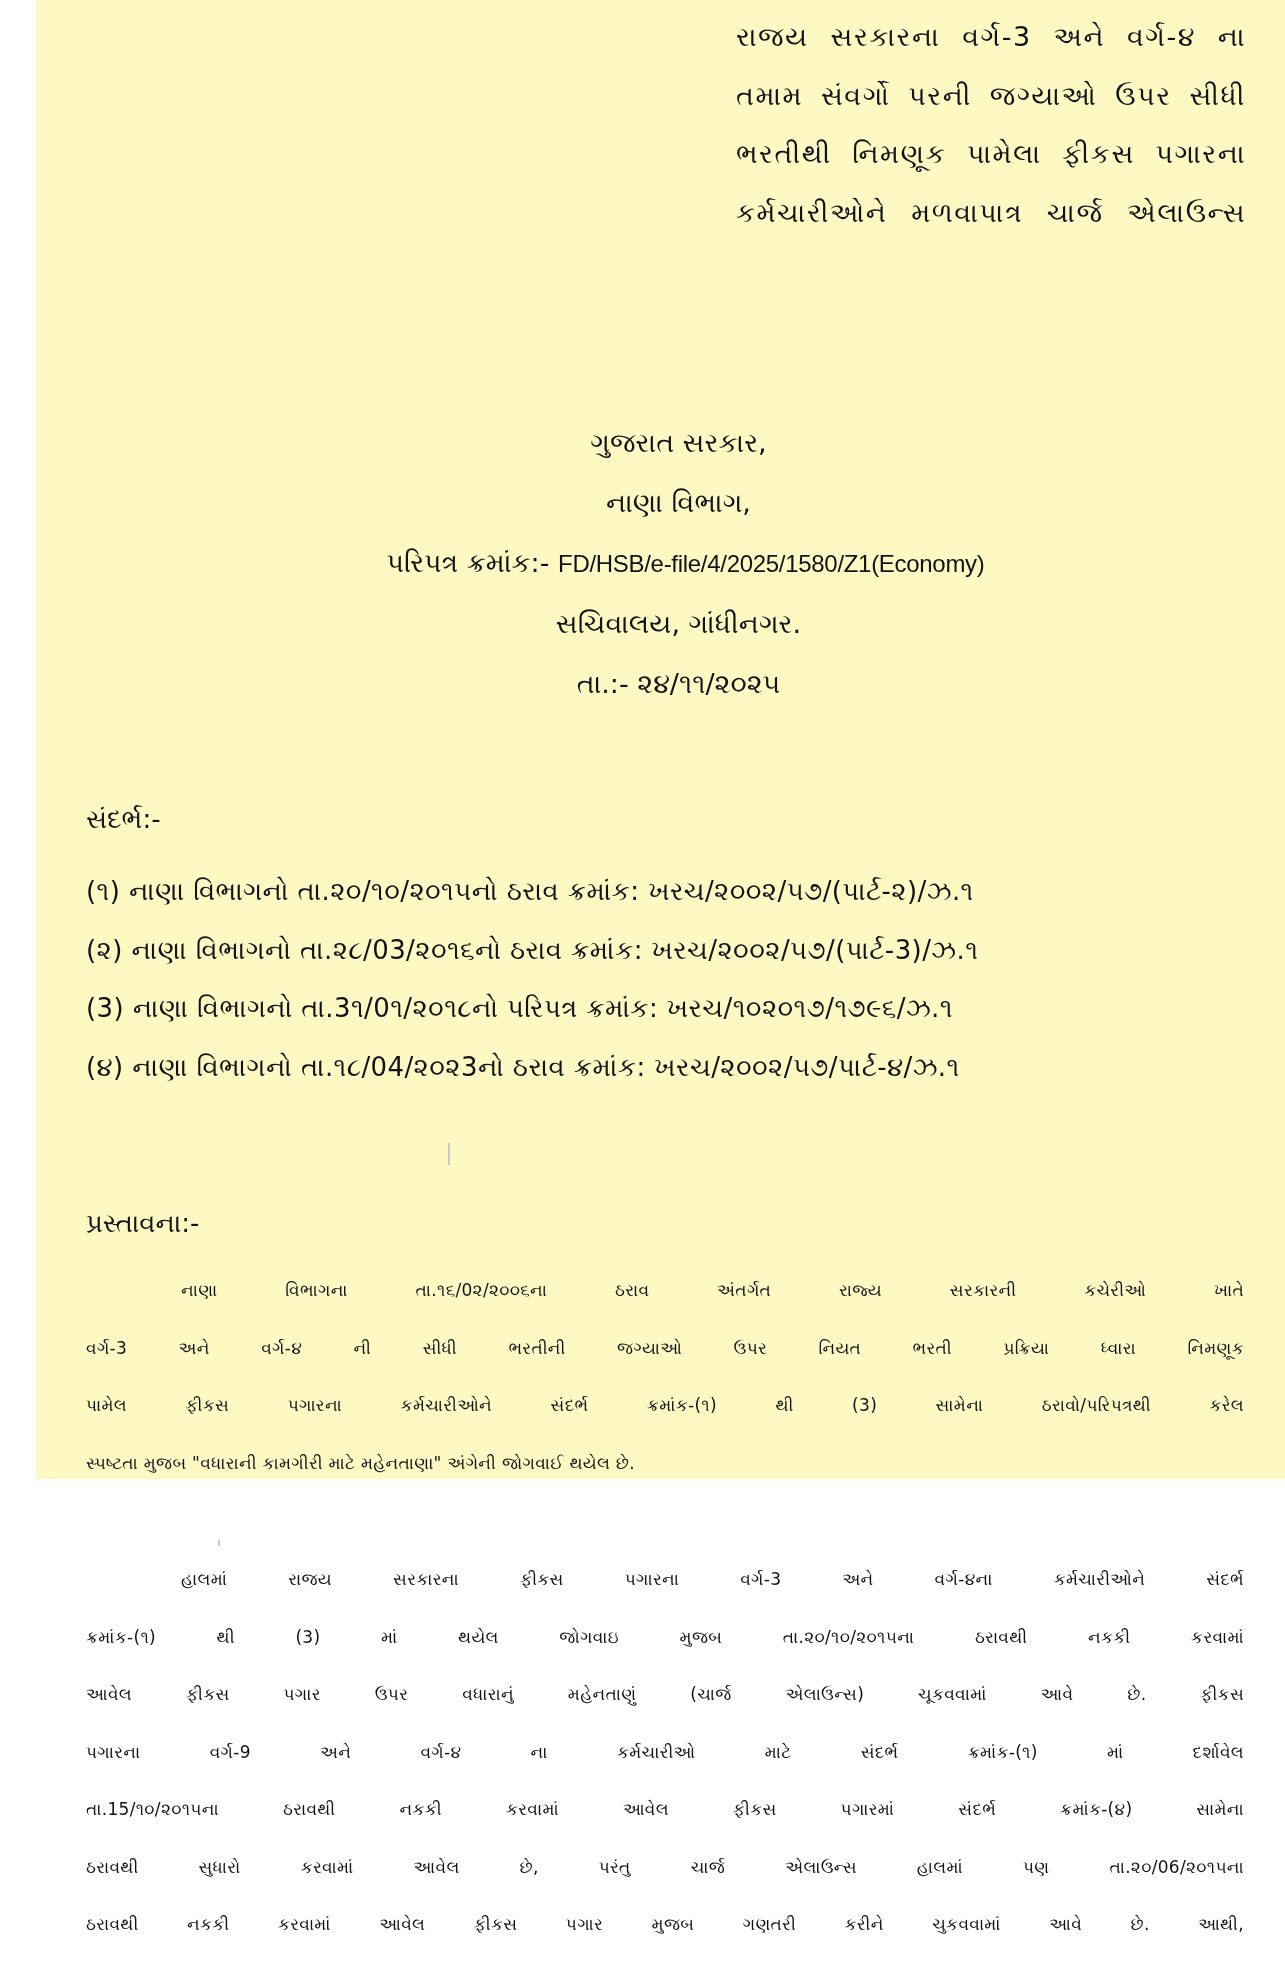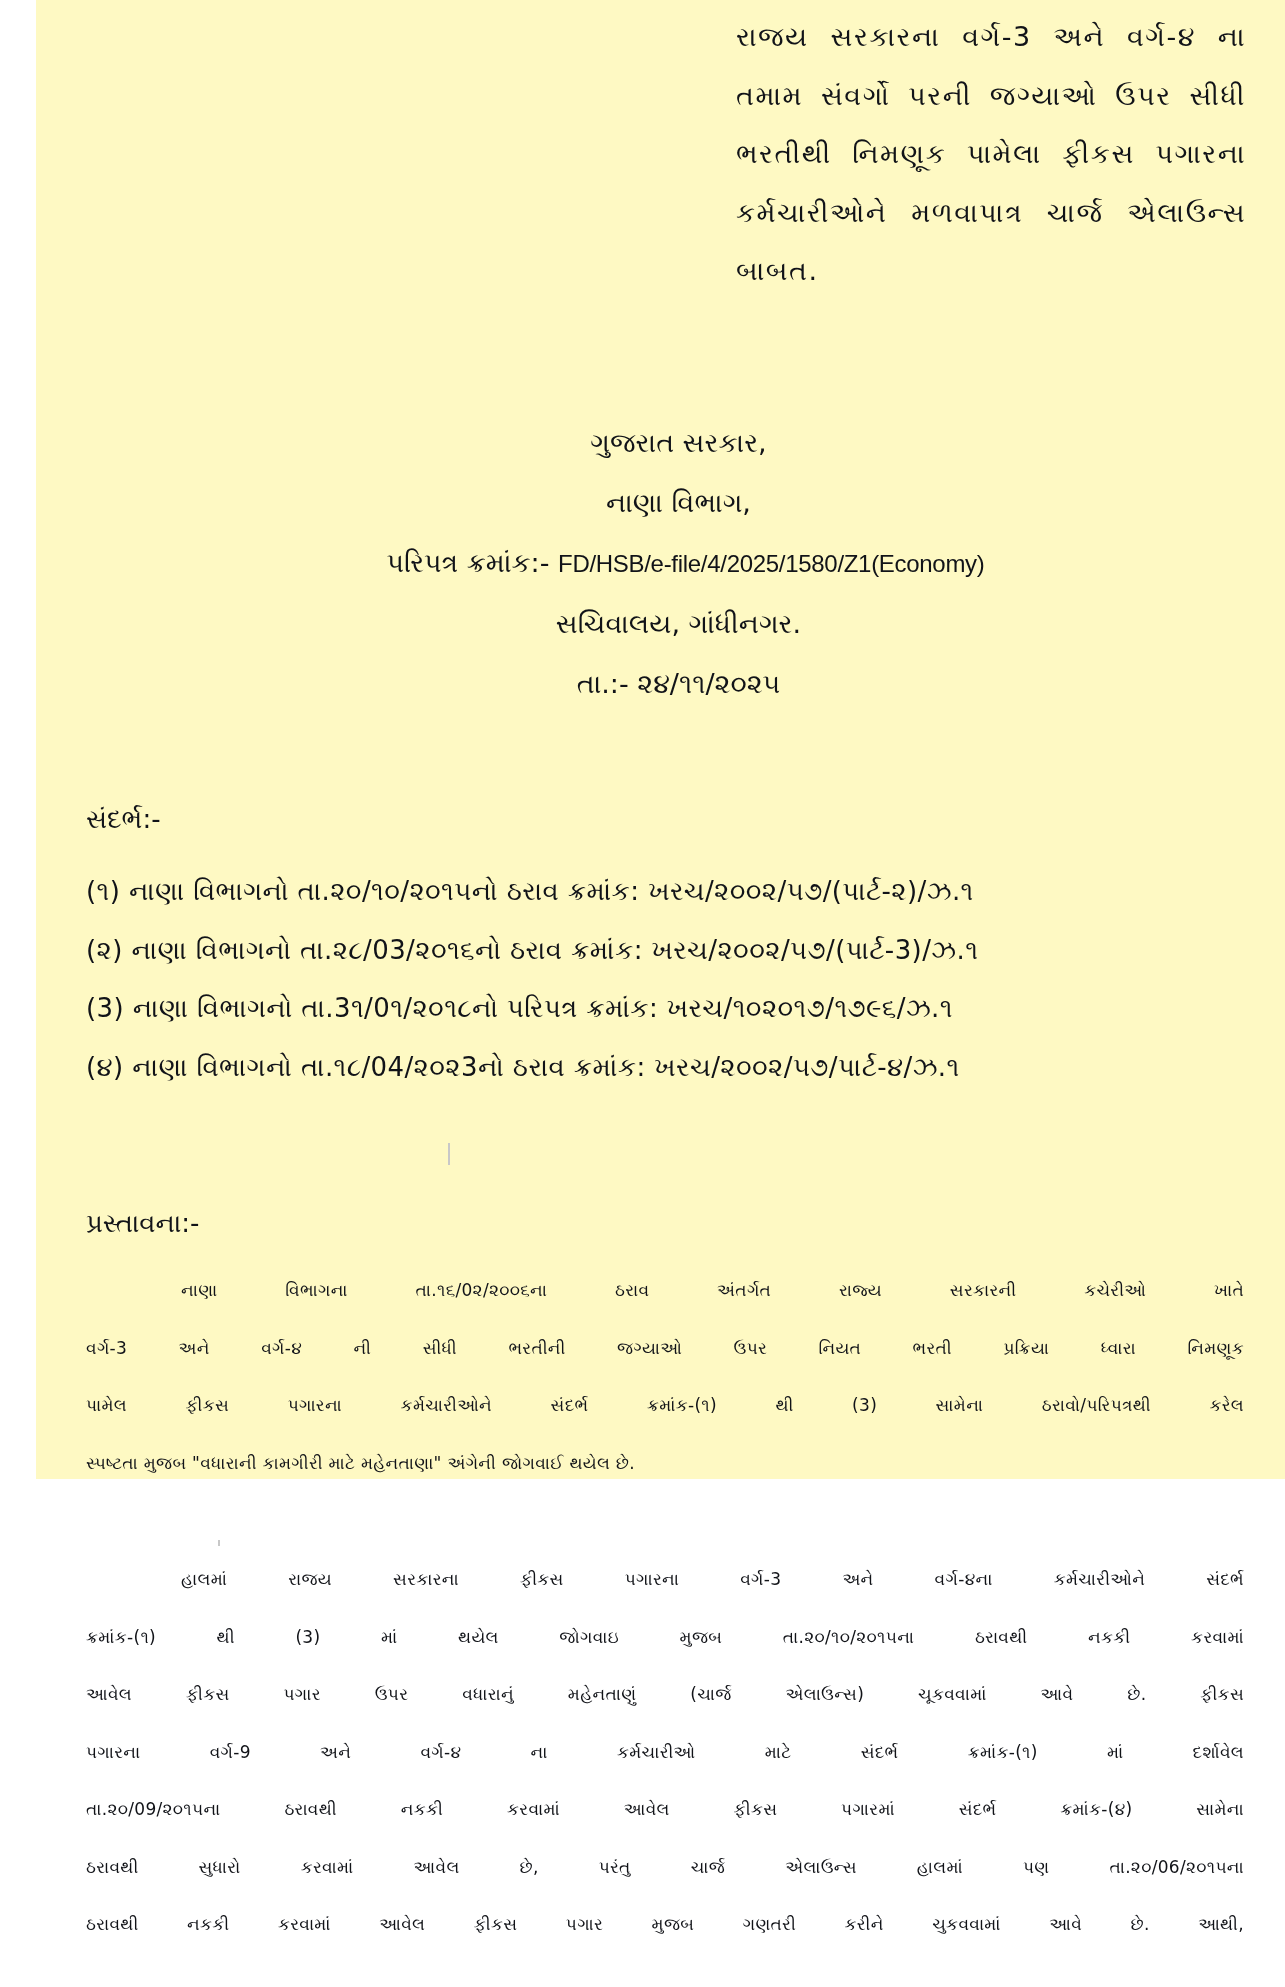--- a/index.html
+++ b/index.html
@@ -111,21 +111,20 @@
 </head>
 <body>
 
 <div class="page">
 
   <div class="subject">
     <span class="sline">રાજય સરકારના વર્ગ-3 અને વર્ગ-૪ ના</span>
     <span class="sline">તમામ સંવર્ગો પરની જગ્યાઓ ઉપર સીધી</span>
     <span class="sline">ભરતીથી નિમણૂક પામેલા ફીકસ પગારના</span>
     <span class="sline">કર્મચારીઓને મળવાપાત્ર ચાર્જ એલાઉન્સ</span>
-    <span class="sline last">બાબત.</span>
   </div>
 
   <div class="header-block">
     <span class="hline">ગુજરાત સરકાર,</span>
     <span class="hline">નાણા વિભાગ,</span>
     <span class="hline circ"><span>પરિપત્ર ક્રમાંક:-</span> <span class="latin">FD/HSB/e-file/4/2025/1580/Z1(Economy)</span></span>
     <span class="hline">સચિવાલય, ગાંધીનગર.</span>
     <span class="hline">તા.:- ૨૪/૧૧/૨૦૨૫</span>
   </div>
 
@@ -148,18 +147,18 @@
     <span class="pline">વર્ગ-3 અને વર્ગ-૪ ની સીધી ભરતીની જગ્યાઓ ઉપર નિયત ભરતી પ્રક્રિયા ધ્વારા નિમણૂક</span>
     <span class="pline">પામેલ ફીકસ પગારના કર્મચારીઓને સંદર્ભ ક્રમાંક-(૧) થી (3) સામેના ઠરાવો/પરિપત્રથી કરેલ</span>
     <span class="pline last">સ્પષ્ટતા મુજબ "વધારાની કામગીરી માટે મહેનતાણા"  અંગેની જોગવાઈ થયેલ છે.</span>
   </div>
 
   <div class="para" style="top: 1551px;">
     <span class="pline indent">હાલમાં રાજય સરકારના ફીકસ પગારના વર્ગ-3 અને વર્ગ-૪ના કર્મચારીઓને સંદર્ભ</span>
     <span class="pline">ક્રમાંક-(૧) થી (3) માં થયેલ જોગવાઇ મુજબ તા.૨૦/૧૦/૨૦૧૫ના ઠરાવથી નકકી કરવામાં</span>
     <span class="pline">આવેલ ફીકસ પગાર ઉપર વધારાનું મહેનતાણું (ચાર્જ એલાઉન્સ) ચૂકવવામાં આવે છે. ફીકસ</span>
     <span class="pline">પગારના વર્ગ-9 અને વર્ગ-૪ ના કર્મચારીઓ માટે સંદર્ભ ક્રમાંક-(૧) માં દર્શાવેલ</span>
-    <span class="pline">તા.૨૦/09/૨૦૧૫ના ઠરાવથી નકકી કરવામાં આવેલ ફીકસ પગારમાં સંદર્ભ ક્રમાંક-(૪) સામેના</span>
+    <span class="pline">તા.15/૧૦/૨૦૧૫ના ઠરાવથી નકકી કરવામાં આવેલ ફીકસ પગારમાં સંદર્ભ ક્રમાંક-(૪) સામેના</span>
     <span class="pline">ઠરાવથી સુધારો કરવામાં આવેલ છે, પરંતુ ચાર્જ એલાઉન્સ હાલમાં પણ તા.૨૦/06/૨૦૧૫ના</span>
     <span class="pline">ઠરાવથી નકકી કરવામાં આવેલ ફીકસ પગાર મુજબ ગણતરી કરીને ચુકવવામાં આવે છે. આથી,</span>
   </div>
 
 </div>
 
 </body></html>

